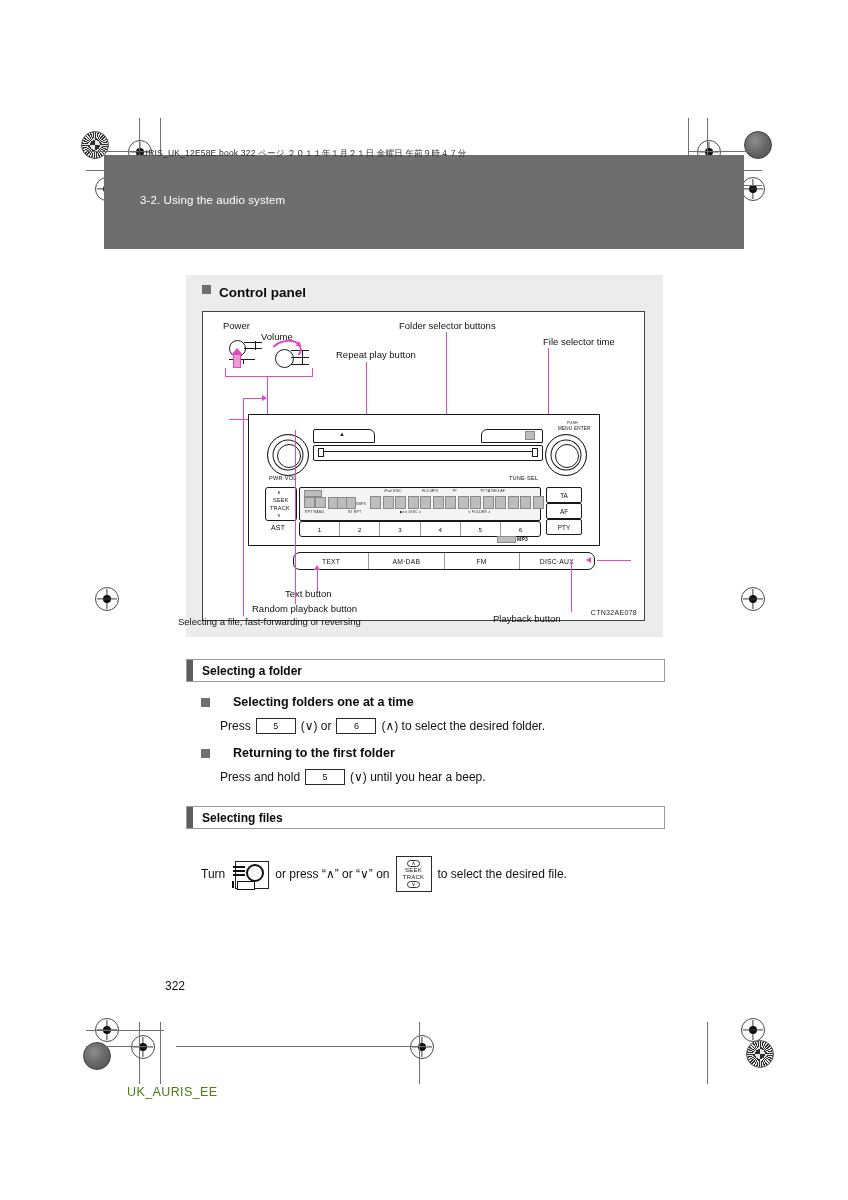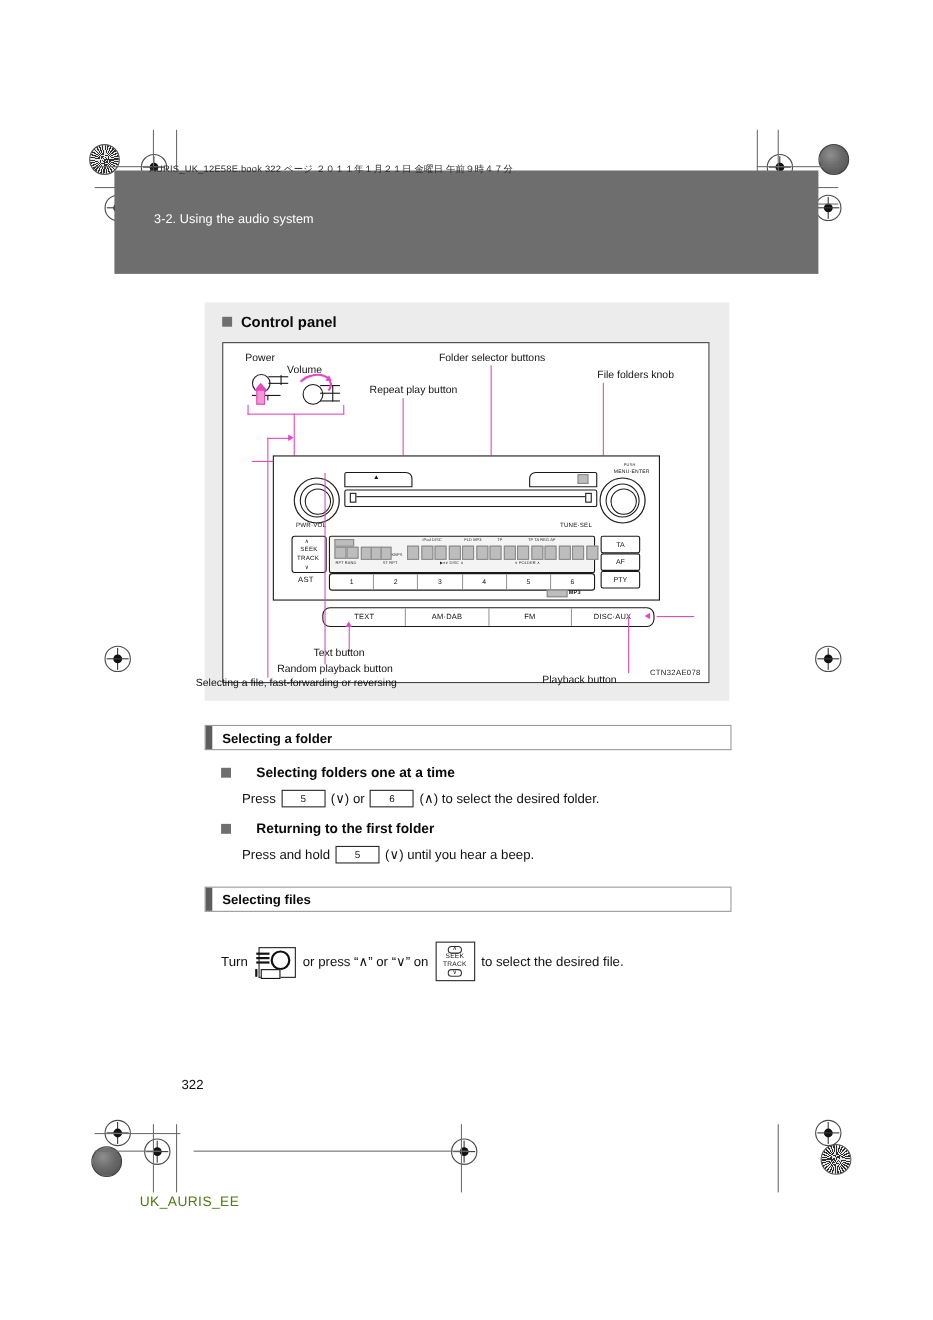--- a/index.html
+++ b/index.html
@@ -100,21 +100,20 @@
     width: 477px; height: 362px;
     background: #ececec;
   }
   .panel-heading {
     position: absolute;
     left: 16px; top: 10px;
     font-size: 13.5px;
     font-weight: bold;
     color: #0a0a0a;
     display: flex;
-    align-items: center;
     gap: 8px;
   }
   .sq-bullet {
     display: inline-block;
     width: 9px; height: 9px;
     background: #6f6f6f;
   }
   .illus-box {
     position: absolute;
     left: 16px; top: 36px;
@@ -483,21 +482,21 @@
     <div class="panel-heading">
       <span class="sq-bullet"></span>
       <span>Control panel</span>
     </div>
 
     <div class="illus-box">
 
       <div class="lbl" style="left:20px; top:8px;">Power</div>
       <div class="lbl" style="left:58px; top:0;margin-top:19px;">Volume</div>
       <div class="lbl" style="left:196px; top:8px;">Folder selector buttons</div>
-      <div class="lbl" style="left:340px; top:24px;">File folders knob</div>
+      <div class="lbl" style="left:340px; top:24px;">File selector time</div>
       <div class="lbl" style="left:133px; top:37px;">Repeat play button</div>
 
       <div style="position:absolute; left:22px; top:26px; width:44px; height:34px;">
         <div class="mini-knob" style="left:4px; top:2px;"></div>
         <div class="mini-line" style="left:19px; top:4px; width:18px; height:1px;"></div>
         <div class="mini-line" style="left:19px; top:10px; width:18px; height:1px;"></div>
         <div class="mini-line" style="left:30px; top:3px; width:1px; height:9px;"></div>
         <div class="mini-line" style="left:4px; top:21px; width:26px; height:1px;"></div>
         <div class="mini-line" style="left:18px; top:21px; width:1px; height:5px;"></div>
         <div class="pink-up-arrow" style="left:8px; top:16px; height:12px;"></div>

